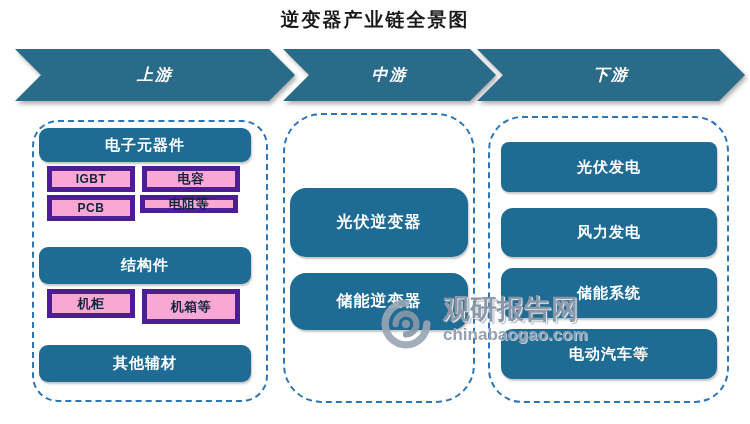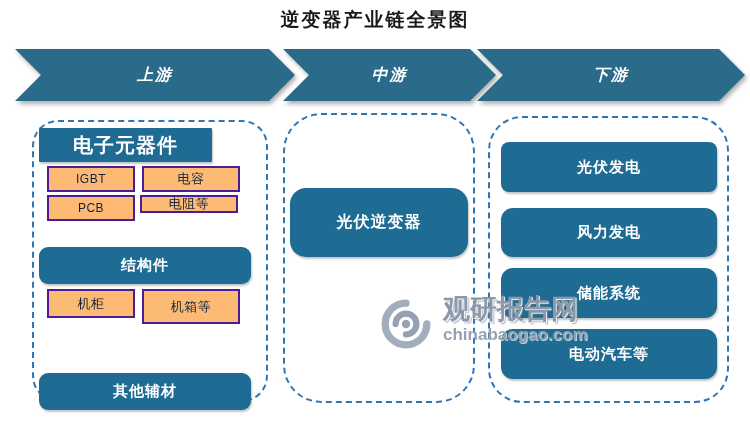--- a/index.html
+++ b/index.html
@@ -39,38 +39,38 @@
   #panel-mid  { left: 283px; top: 113px; width: 192px; height: 290px; border-radius: 38px; }
   #panel-down { left: 488px; top: 116px; width: 241px; height: 287px; border-radius: 34px; }
 
   
   .tealbox {
     position: absolute; background: #1e6b93;
     display: flex; align-items: center; justify-content: center;
     color: #ffffff; font-weight: bold; letter-spacing: 1px;
     box-shadow: 1px 2px 2px rgba(90,90,90,0.35);
   }
-  #up-header-1 { left: 39px; top: 128px; width: 173px; height: 34px; border-radius: 1px; font-size: 20px; }
+  #up-header-1 { left: 39px; top: 128px; width: 212px; height: 34px; border-radius: 9px; font-size: 15px; }
   #up-header-2 { left: 39px; top: 247px; width: 212px; height: 37px; border-radius: 9px; font-size: 15px; }
-  #up-other    { left: 39px; top: 345px; width: 212px; height: 37px; border-radius: 9px; font-size: 15px; margin-top: 28px; }
+  #up-other    { left: 39px; top: 345px; width: 212px; height: 37px; border-radius: 9px; font-size: 15px; }
 
   #mid-box-0 { left: 290px; top: 188px; width: 178px; height: 69px; border-radius: 16px; font-size: 16px; }
   #mid-box-1 { left: 290px; top: 273px; width: 178px; height: 57px; border-radius: 16px; font-size: 16px; }
 
   #down-box-0 { left: 501px; top: 142px; width: 216px; height: 50px; border-radius: 8px; font-size: 15px; }
   #down-box-1 { left: 501px; top: 208px; width: 216px; height: 49px; border-radius: 12px; font-size: 15px; }
   #down-box-2 { left: 501px; top: 268px; width: 216px; height: 50px; border-radius: 12px; font-size: 15px; }
   #down-box-3 { left: 501px; top: 329px; width: 216px; height: 50px; border-radius: 12px; font-size: 15px; }
 
   
   .subbox {
-    position: absolute; background: #fdba74;
-    border: 2px solid #4c1d95;
+    position: absolute; background: #f9a8d4;
+    border: 5px solid #4c1d95;
     display: flex; align-items: center; justify-content: center;
-    color: #10233d; font-weight: normal; font-size: 12px; letter-spacing: 0.5px;
+    color: #10233d; font-weight: bold; font-size: 12px; letter-spacing: 0.5px;
   }
   .subbox.cn { font-size: 13px; }
   #sub-igbt    { left: 47px;  top: 166px; width: 88px; height: 26px; }
   #sub-dianrong{ left: 142px; top: 166px; width: 98px; height: 26px; }
   #sub-pcb     { left: 47px;  top: 195px; width: 88px; height: 26px; }
   #sub-dianzu  { left: 140px; top: 195px; width: 98px; height: 18px; }
   #sub-jigui   { left: 47px;  top: 289px; width: 88px; height: 29px; }
   #sub-jixiang { left: 142px; top: 289px; width: 98px; height: 35px; }
 
   
@@ -114,20 +114,21 @@
   <div class="subbox" id="sub-pcb">PCB</div>
   <div class="subbox cn" id="sub-dianzu">电阻等</div>
 
   <div class="tealbox" id="up-header-2">结构件</div>
   <div class="subbox cn" id="sub-jigui">机柜</div>
   <div class="subbox cn" id="sub-jixiang">机箱等</div>
 
   <div class="tealbox" id="up-other">其他辅材</div>
 
   <div class="tealbox" id="mid-box-0">光伏逆变器</div>
+  <div class="tealbox" id="mid-box-1">储能逆变器</div>
 
   <div class="tealbox" id="down-box-0">光伏发电</div>
   <div class="tealbox" id="down-box-1">风力发电</div>
   <div class="tealbox" id="down-box-2">储能系统</div>
   <div class="tealbox" id="down-box-3">电动汽车等</div>
 
   <div class="watermark">
     <svg class="wm-logo" viewBox="0 0 48 48" aria-hidden="true">
       <path d="M44 24 A20 20 0 1 1 24 4" fill="none" stroke="#9aa6b6" stroke-width="7" stroke-linecap="round"></path>
       <path d="M14 24 A10 10 0 1 1 24 34" fill="none" stroke="#8b98aa" stroke-width="6" stroke-linecap="round"></path>

